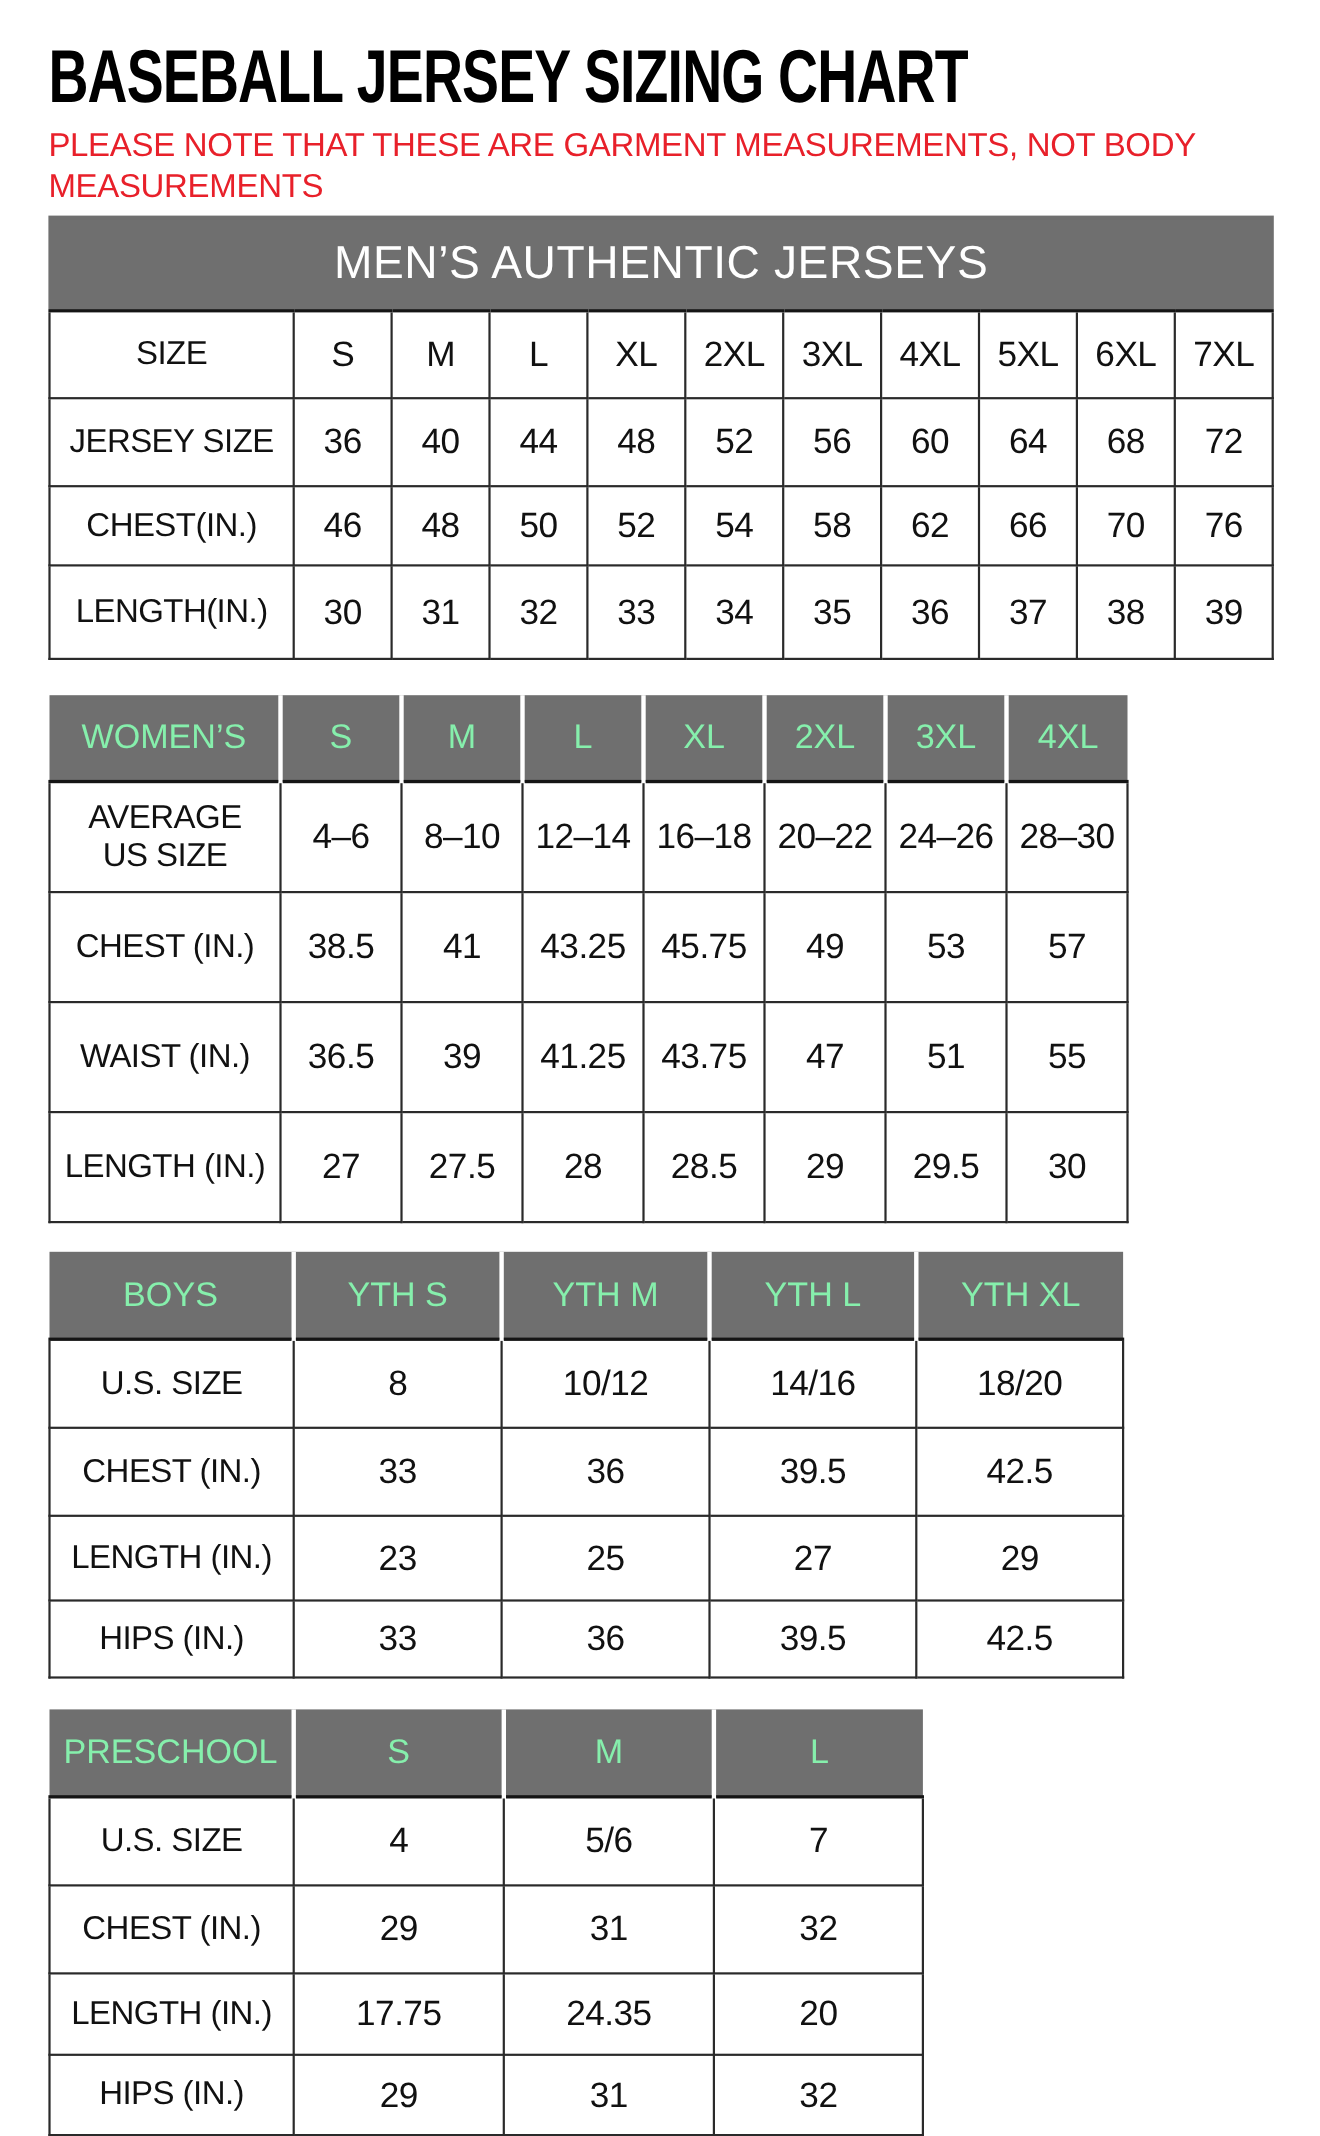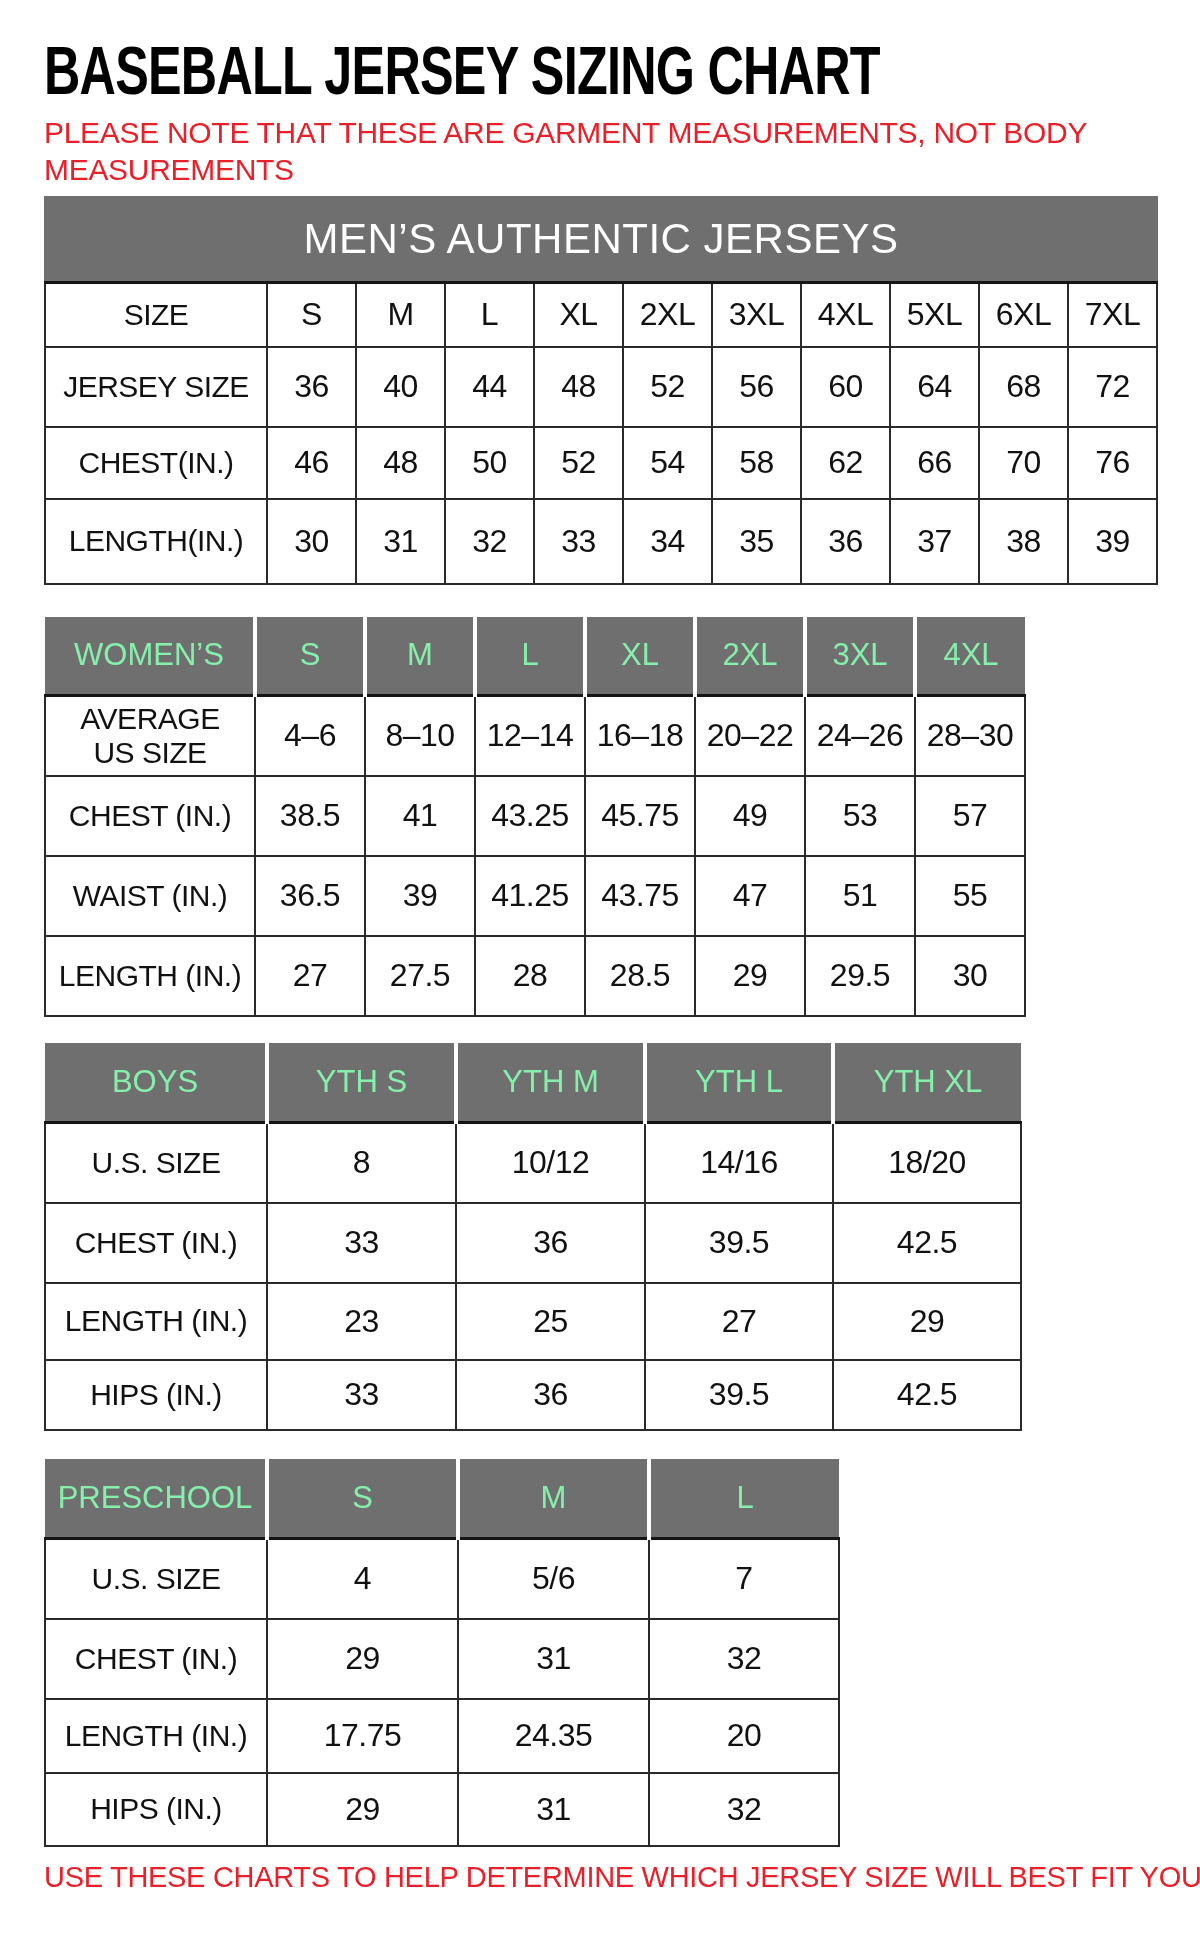--- a/index.html
+++ b/index.html
@@ -76,27 +76,27 @@
     background:var(--gray);
     color:#fff;
     display:flex;
     align-items:center;
     justify-content:center;
     font-size:42px;
     letter-spacing:0.5px;
   }
   .mens-section{margin-top:8px;}
   .t-mens tr:first-child th, .t-mens tr:first-child td{border-top:3px solid #151515;}
-  .t-mens tr{height:64px;}
+  .t-mens tr{height:79px;}
   .t-mens tr:nth-child(2){height:80px;margin-top:23px;}
   .t-mens tr:nth-child(3){height:72px;margin-left:28px;}
   .t-mens tr:nth-child(4){height:85px;margin-top:12px;}
 
   .t-womens{margin-top:32px;}
-  .t-womens tr{height:80px;}
+  .t-womens tr{height:100px;}
   .t-womens tr:nth-child(1){height:79px;}
 
   .t-boys{margin-top:26px;}
   .t-boys tr{height:80px;}
   .t-boys tr:nth-child(4){height:77px;}
   .t-boys tr:nth-child(5){height:70px;}
 
   .t-preschool{margin-top:28px;}
   .t-preschool tr{height:80px;border-radius:17px;}
   .t-preschool tr:nth-child(4){height:74px;}

